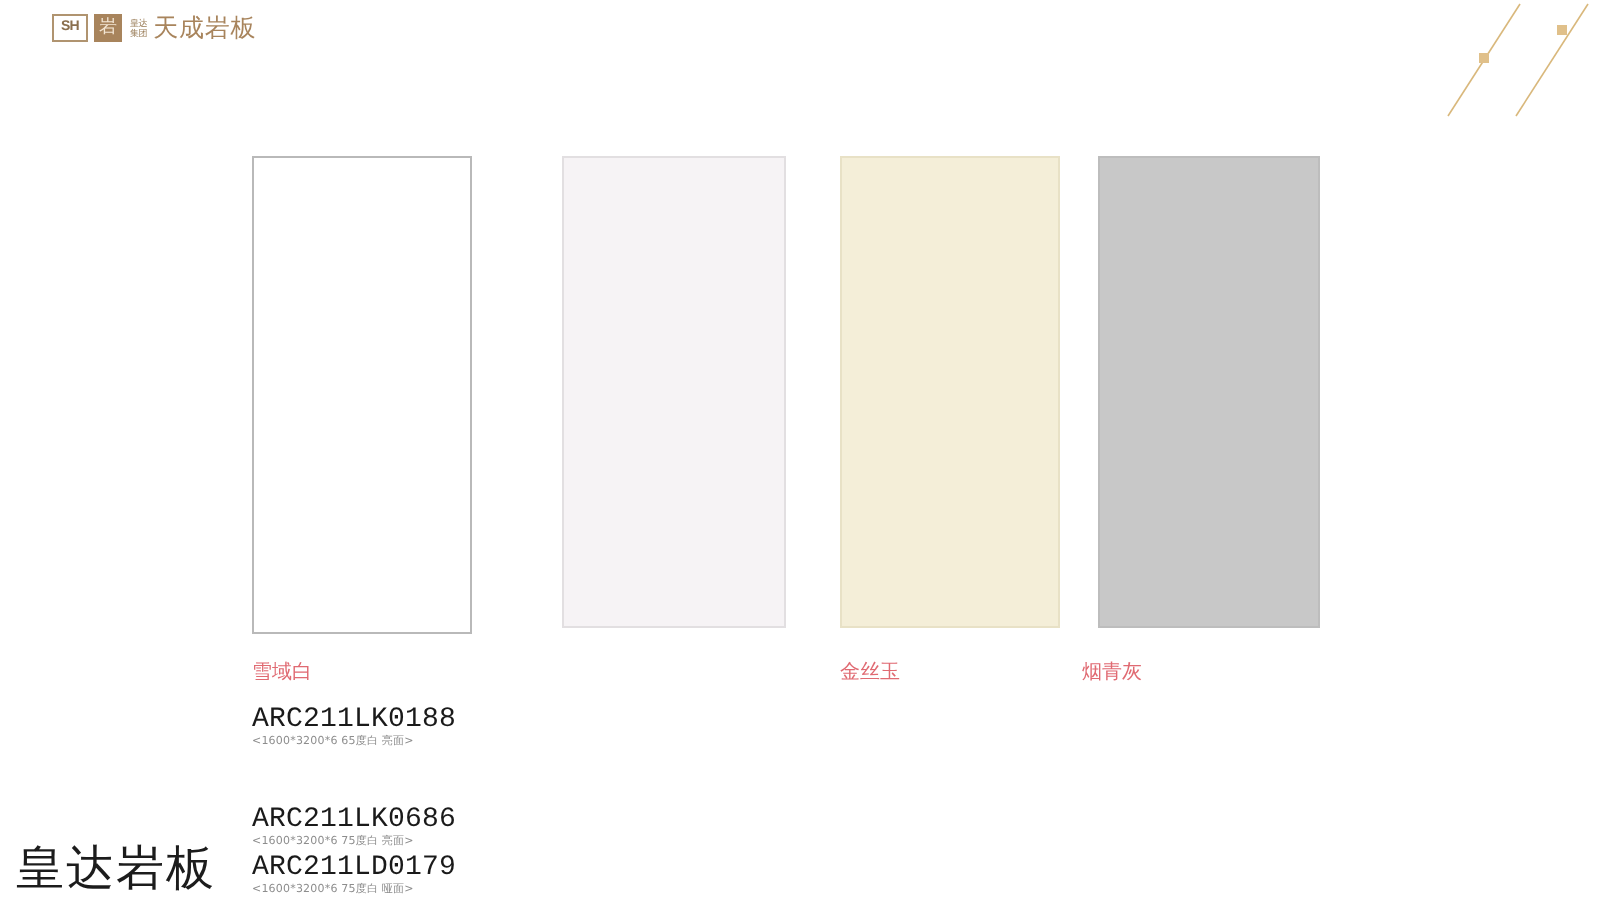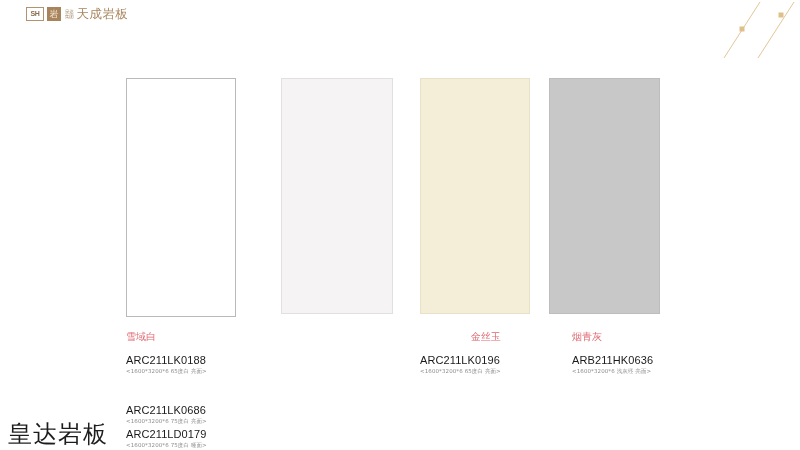--- a/index.html
+++ b/index.html
@@ -107,24 +107,24 @@
     line-height: 13px;
     color: #e06a72;
     font-family: "DejaVu Sans", "Liberation Sans", sans-serif;
     margin-bottom: 11px;
     white-space: nowrap;
   }
   .code-block {
     margin-bottom: 2px;
   }
   .code-line {
-    font-size: 11px;
+    font-size: 14px;
     line-height: 13px;
     color: #1a1a1a;
-    font-family: Liberation Sans, sans-serif;
+    font-family: Liberation Mono, monospace;
     letter-spacing: 0.1px;
     white-space: nowrap;
   }
   .spec-line {
     font-size: 5.5px;
     line-height: 9px;
     color: #8d8d8d;
     font-family: "DejaVu Sans", "Liberation Sans", sans-serif;
     letter-spacing: 0.1px;
     white-space: nowrap;
@@ -179,30 +179,22 @@
         </div>
         <div class="code-block">
           <div class="code-line" style="color: rgb(26, 26, 26);">ARC211LD0179</div>
           <div class="spec-line" style="color: rgb(141, 141, 141);">&lt;1600*3200*6  75度白 哑面&gt;</div>
         </div>
       </div>
       <div class="swatch-tile" style="left: 281px; width: 112px; height: 236px; background: rgb(246, 243, 245); border: 1px solid rgb(226, 223, 225);"></div>
       <div class="swatch-tile" style="left: 420px; width: 110px; height: 236px; background: rgb(244, 238, 216); border: 1px solid rgb(232, 225, 198);"></div>
       <div class="swatch-info" style="left: 420px;">
         <div class="swatch-name" style="color: rgb(224, 106, 114); text-align: right;">金丝玉</div>
-        <div class="code-block">
-          <div class="code-line" style="color: rgb(26, 26, 26);">ARC211LK0196</div>
-          <div class="spec-line" style="color: rgb(141, 141, 141);">&lt;1600*3200*6  65度白 亮面&gt;</div>
-        </div>
       </div>
       <div class="swatch-tile" style="left: 549px; width: 111px; height: 236px; background: rgb(200, 200, 200); border: 1px solid rgb(189, 189, 189);"></div>
-      <div class="swatch-info" style="left: 572px;">
+      <div class="swatch-info" style="left: 541px;">
         <div class="swatch-name" style="color: rgb(224, 106, 114);">烟青灰</div>
-        <div class="code-block">
-          <div class="code-line" style="color: rgb(26, 26, 26);">ARB211HK0636</div>
-          <div class="spec-line" style="color: rgb(141, 141, 141);">&lt;1600*3200*6  浅灰坯 亮面&gt;</div>
-        </div>
       </div>
     </div>
 
   <div id="bottom-title">皇达岩板</div>
 
 </div>
 
 </body></html>

